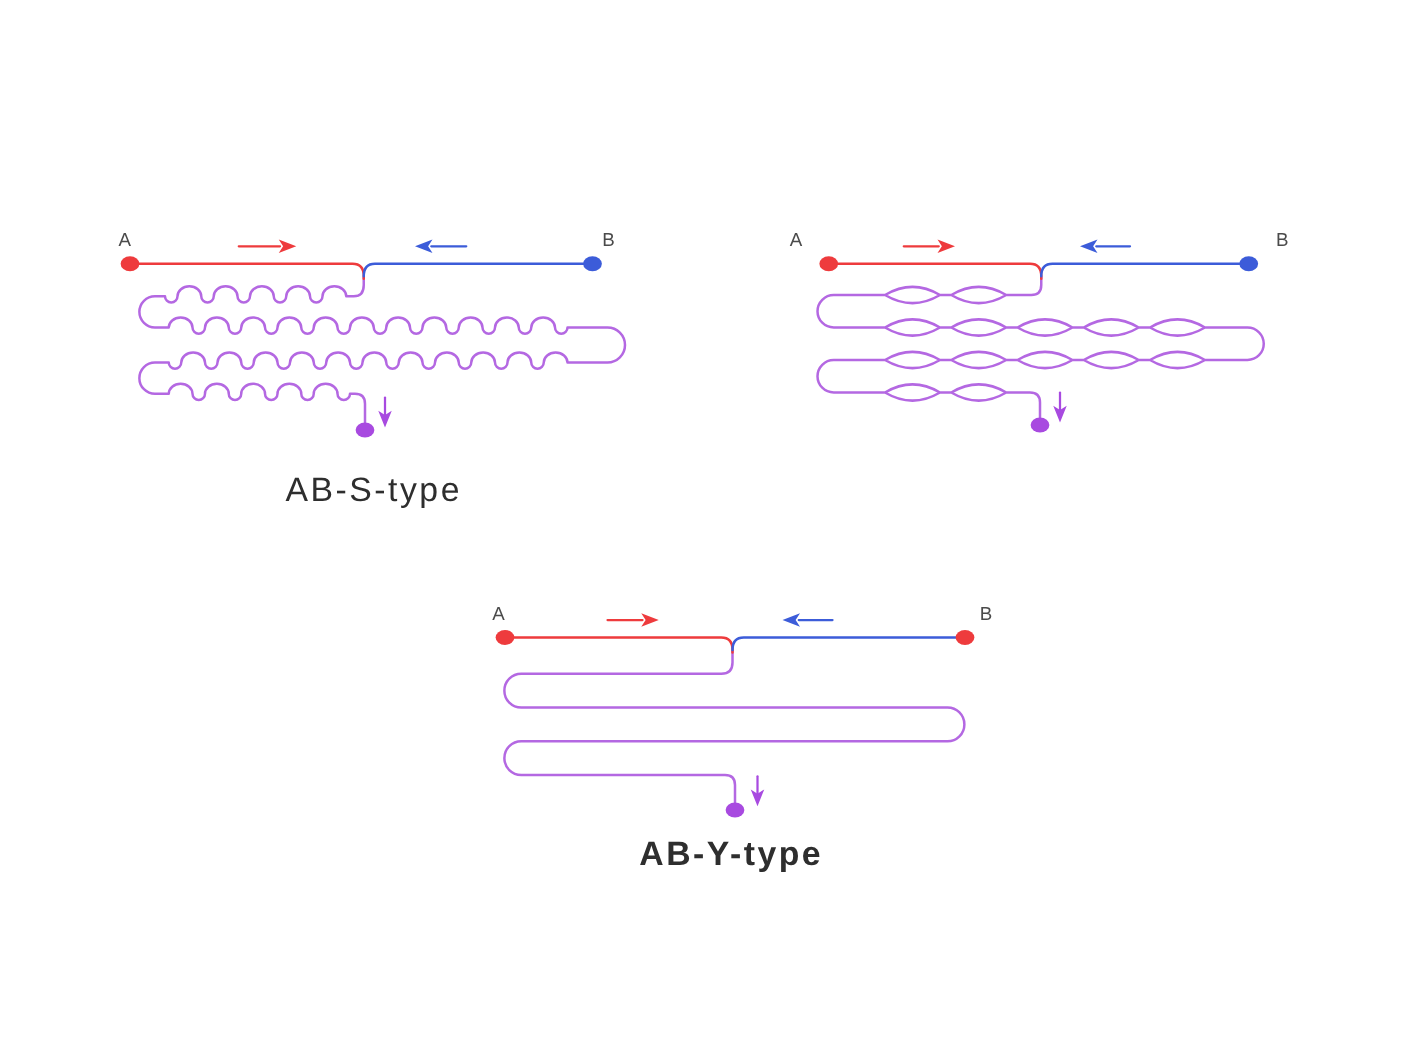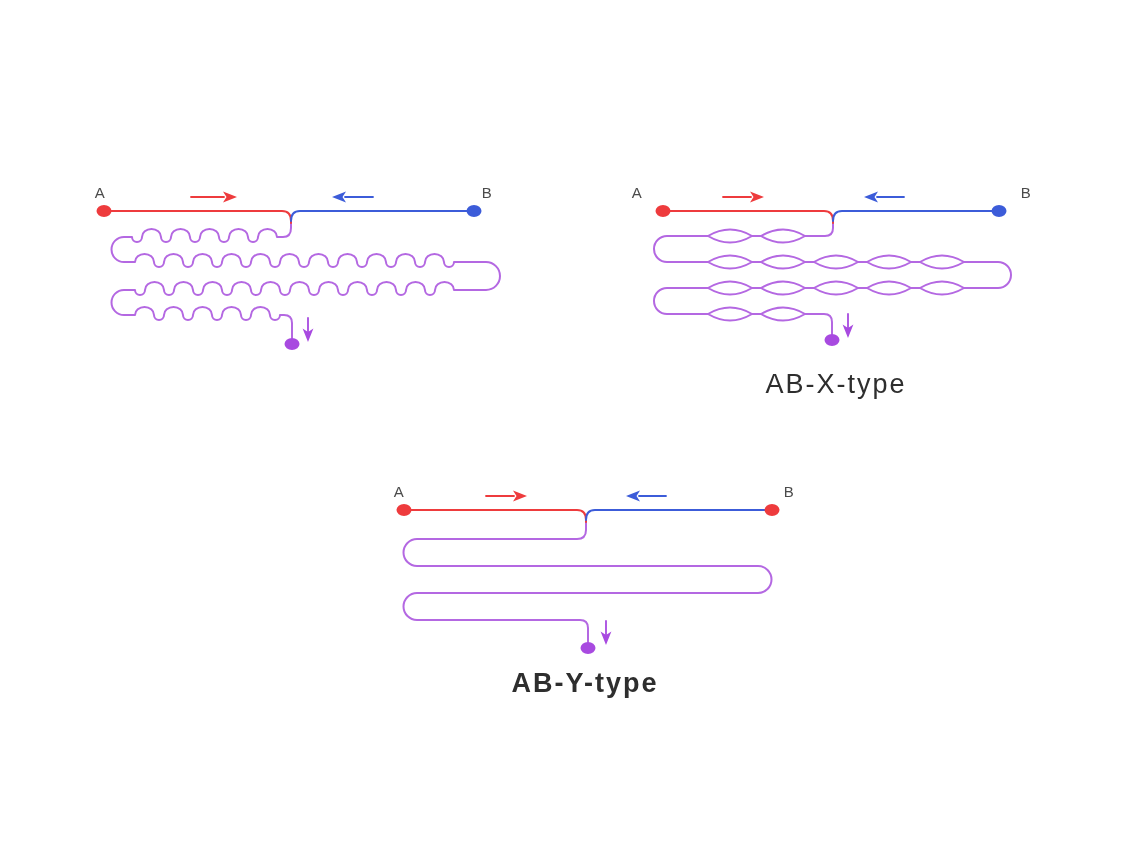--- a/index.html
+++ b/index.html
@@ -97,21 +97,21 @@
       <ellipse class="fill-purple" cx="588" cy="648" rx="7.5" ry="6"></ellipse>
       <g>
         <path class="stem-purple" d="M606 621 V636"></path>
         <path class="fill-purple" d="M606 645 L600.6 631.5 L606 635 L611.4 631.5 Z"></path>
       </g>
     </g>
   </svg>
 
   <div class="inlet-label" style="left:100px;top:185px;">A</div>
   <div class="inlet-label" style="left:487px;top:185px;">B</div>
+  <div class="caption" style="left:299px;top:379px;">AB-S-type</div>
 
   <div class="inlet-label" style="left:637px;top:185px;">A</div>
   <div class="inlet-label" style="left:1026px;top:185px;">B</div>
-  <div class="caption" style="left:836px;top:371px;">AB-X-type</div>
 
   <div class="inlet-label" style="left:399px;top:484px;">A</div>
   <div class="inlet-label" style="left:789px;top:484px;">B</div>
   <div class="caption" style="left:585px;top:670px;font-weight:bold;">AB-Y-type</div>
 </div>
 
 </body></html>

